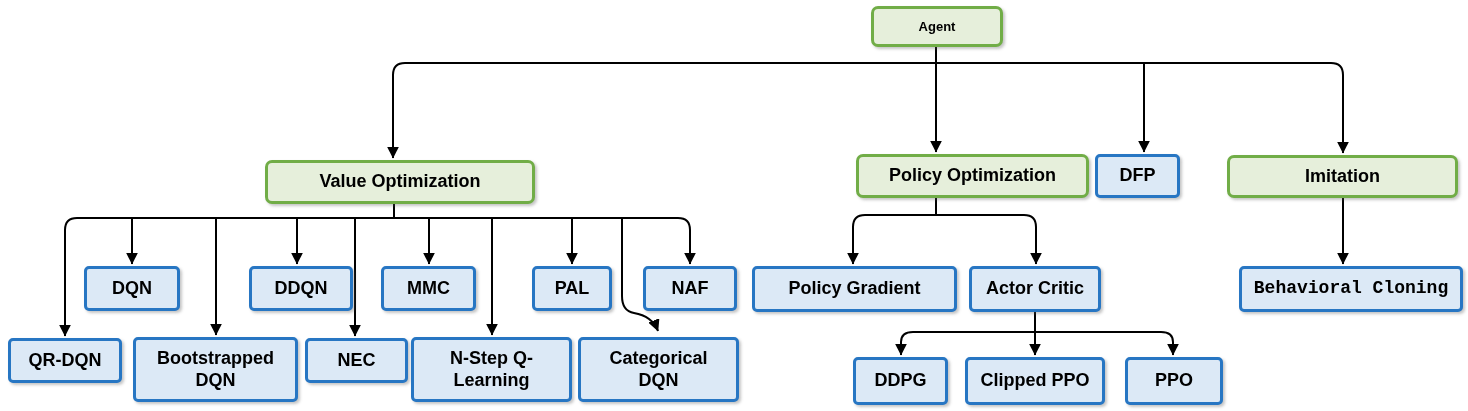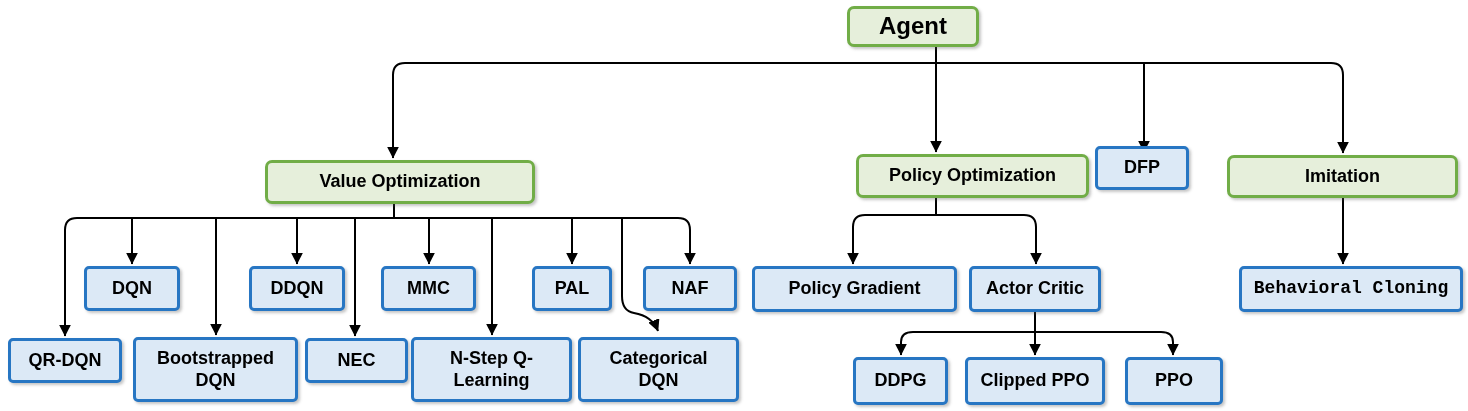--- a/index.html
+++ b/index.html
@@ -26,27 +26,27 @@
     background:var(--cat-fill,#e6efdb);
     border:3px solid var(--cat-border,#71ad47);
     border-radius:7px;
   }
   .node.algorithm{
     background:var(--alg-fill,#dce9f6);
     border:3px solid var(--alg-border,#2776c3);
     border-radius:5px;
   }
   
-  #n-agent{left:847px;top:6px;width:132px;height:41px;font-size:24px;}
+  #n-agent{left:871px;top:6px;width:132px;height:41px;font-size:13px;}
   #n-value_optimization{left:265px;top:160px;width:270px;height:44px;}
   #n-policy_optimization{left:820px;top:154px;width:233px;height:44px;margin-left:36px;}
-  #n-dfp{left:1095px;top:146px;width:94px;height:44px;}
+  #n-dfp{left:1095px;top:154px;width:85px;height:44px;}
   #n-imitation{left:1227px;top:155px;width:231px;height:43px;}
   #n-dqn{left:84px;top:266px;width:96px;height:45px;}
-  #n-ddqn{left:249px;top:266px;width:96px;height:45px;}
+  #n-ddqn{left:249px;top:266px;width:104px;height:45px;}
   #n-mmc{left:381px;top:266px;width:95px;height:45px;}
   #n-pal{left:532px;top:266px;width:80px;height:45px;}
   #n-naf{left:643px;top:266px;width:94px;height:45px;}
   #n-policy_gradient{left:752px;top:266px;width:205px;height:46px;}
   #n-actor_critic{left:969px;top:266px;width:132px;height:46px;}
   #n-behavioral_cloning{left:1239px;top:266px;width:224px;height:46px;font-family:Liberation Mono, monospace;}
   #n-qr_dqn{left:8px;top:338px;width:114px;height:45px;}
   #n-bootstrapped_dqn{left:133px;top:337px;width:165px;height:65px;padding:16px 10px;}
   #n-nec{left:305px;top:338px;width:103px;height:45px;}
   #n-n_step_q_learning{left:411px;top:337px;width:161px;height:65px;padding:0 22px;}

